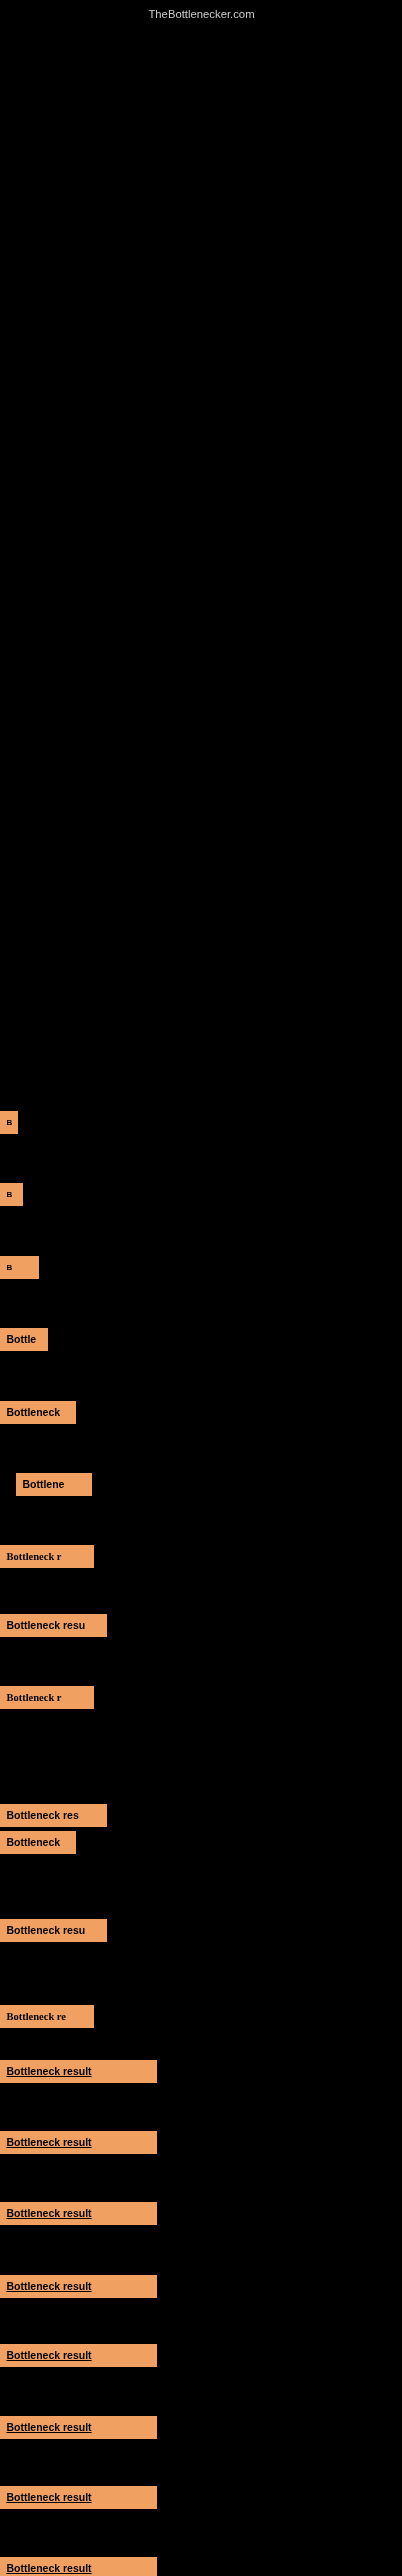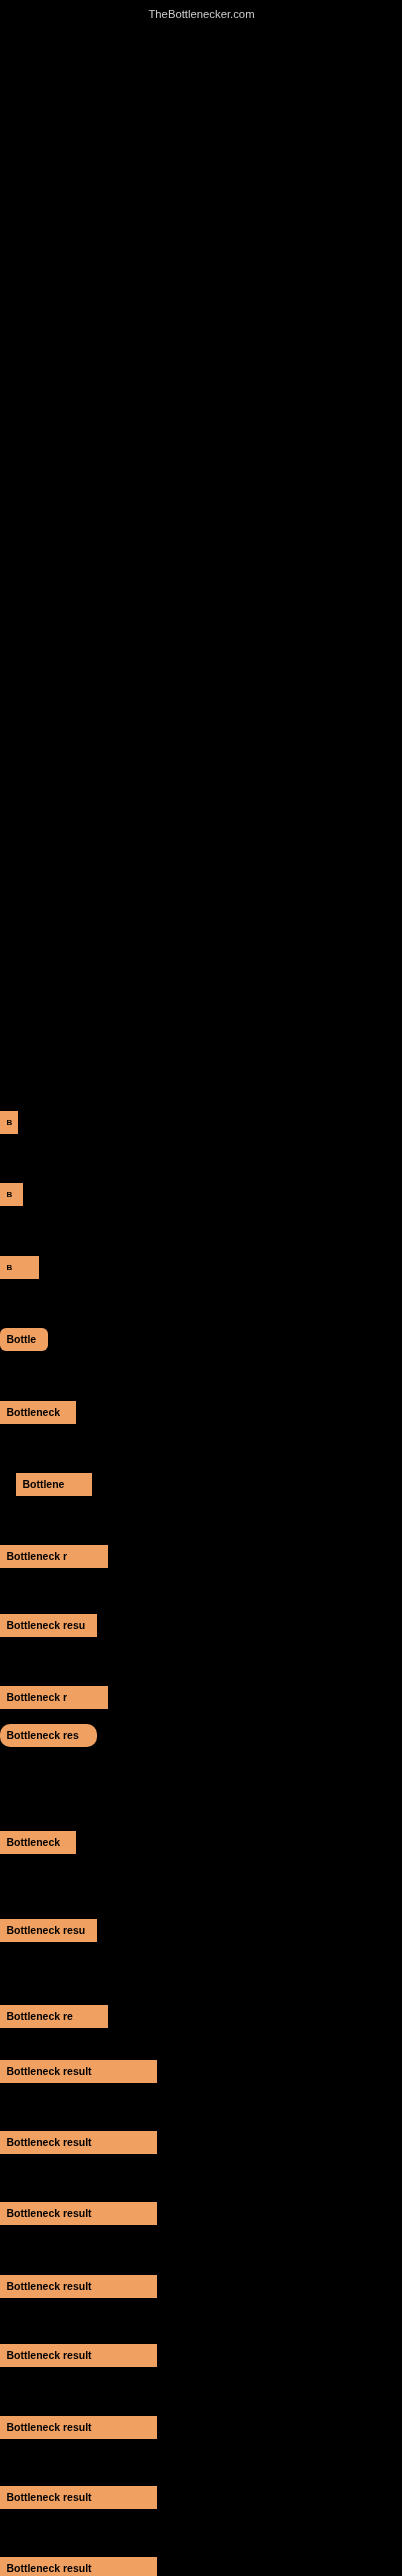--- a/index.html
+++ b/index.html
@@ -54,63 +54,64 @@
       font-size: 8px;
     }
 
     .result-item.small2 {
       width: 39px;
       font-size: 8px;
     }
 
     .result-item.size1 {
       width: 48px;
-      border-radius: 6px;
     }
 
     .result-item.size2 {
       width: 76px;
     }
 
     .result-item.size3 {
       width: 76px;
       margin-left: 16px;
     }
 
     .result-item.size4 {
-      width: 108px;
+      width: 94px;
+      font-family: Liberation Serif, serif;
     }
 
     .result-item.size5 {
-      width: 97px;
+      width: 107px;
       text-align: right;
     }
 
     .result-item.full {
       width: 157px;
+      text-decoration: underline;
     }
   </style>
 </head>
 <body>
 
 <div class="site-title">
   <span>TheBottlenecker.com</span>
 </div>
 
 <div class="results-container" id="results-container">
 <div class="result-item tiny" style="position: absolute; top: 1087px;">B</div>
     <div class="result-item small1" style="position: absolute; top: 1159px;">B</div>
     <div class="result-item small2" style="position: absolute; top: 1232px;">B</div>
     <div class="result-item size1" style="position: absolute; top: 1304px;">Bottle</div>
     <div class="result-item size2" style="position: absolute; top: 1377px;">Bottleneck</div>
     <div class="result-item size3" style="position: absolute; top: 1449px;">Bottlene</div>
     <div class="result-item size4" style="position: absolute; top: 1521px;">Bottleneck r</div>
     <div class="result-item size5" style="position: absolute; top: 1590px;">Bottleneck resu</div>
     <div class="result-item size4" style="position: absolute; top: 1662px;">Bottleneck r</div>
-    <div class="result-item size5" style="position: absolute; top: 1700px; border-radius: 10px;">Bottleneck res</div>
+    <div class="result-item size5" style="position: absolute; top: 1780px;">Bottleneck res</div>
     <div class="result-item size2" style="position: absolute; top: 1807px;">Bottleneck</div>
     <div class="result-item size5" style="position: absolute; top: 1895px;">Bottleneck resu</div>
     <div class="result-item size4" style="position: absolute; top: 1964px; margin-top: 17px;">Bottleneck re</div>
     <div class="result-item full" style="position: absolute; top: 2036px;">Bottleneck result</div>
     <div class="result-item full" style="position: absolute; top: 2107px;">Bottleneck result</div>
     <div class="result-item full" style="position: absolute; top: 2178px;">Bottleneck result</div>
     <div class="result-item full" style="position: absolute; top: 2251px;">Bottleneck result</div>
     <div class="result-item full" style="position: absolute; top: 2320px;">Bottleneck result</div>
     <div class="result-item full" style="position: absolute; top: 2392px;">Bottleneck result</div>
     <div class="result-item full" style="position: absolute; top: 2462px;">Bottleneck result</div>

